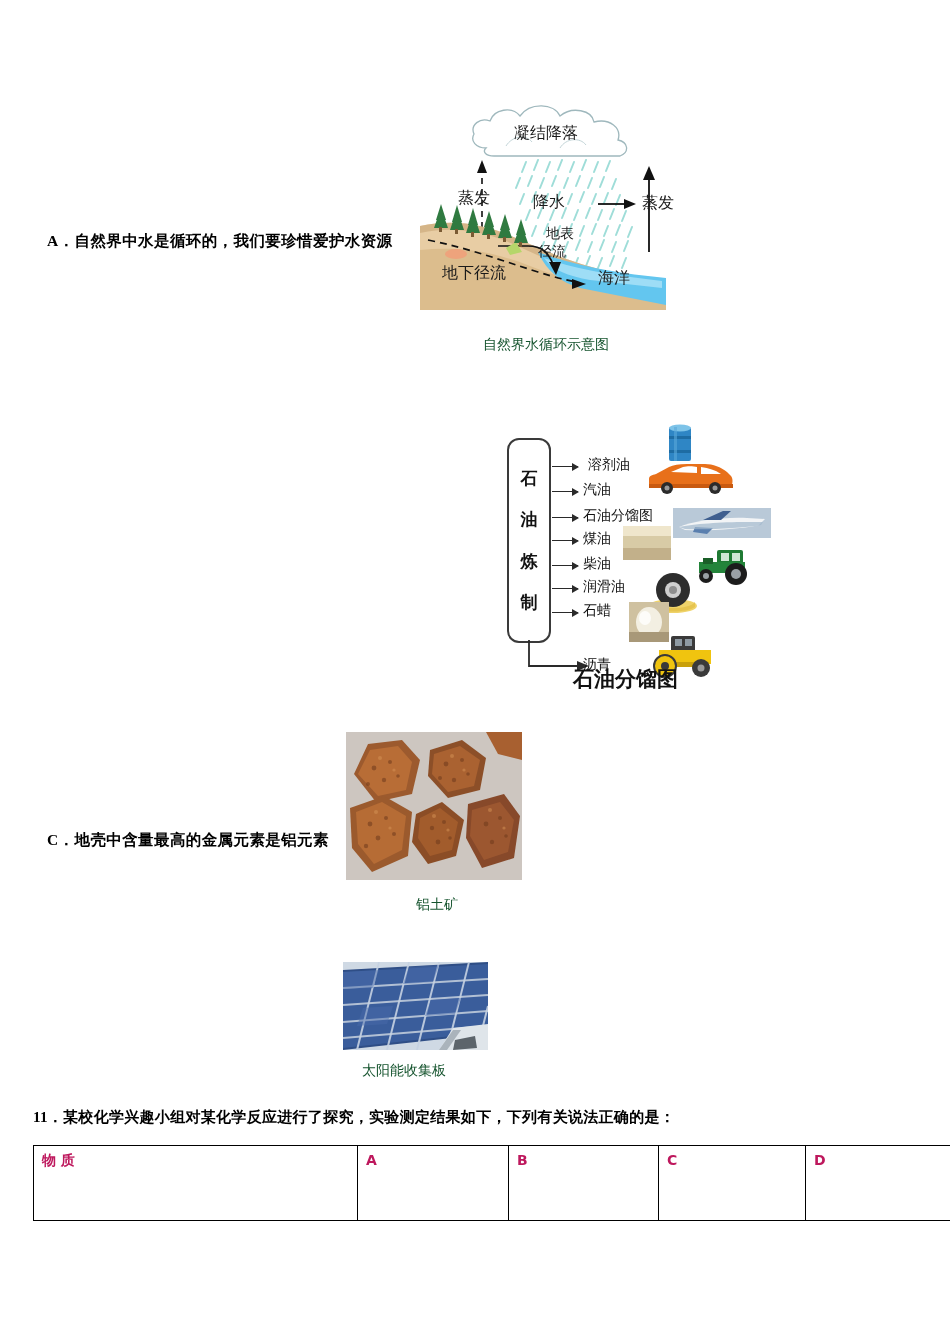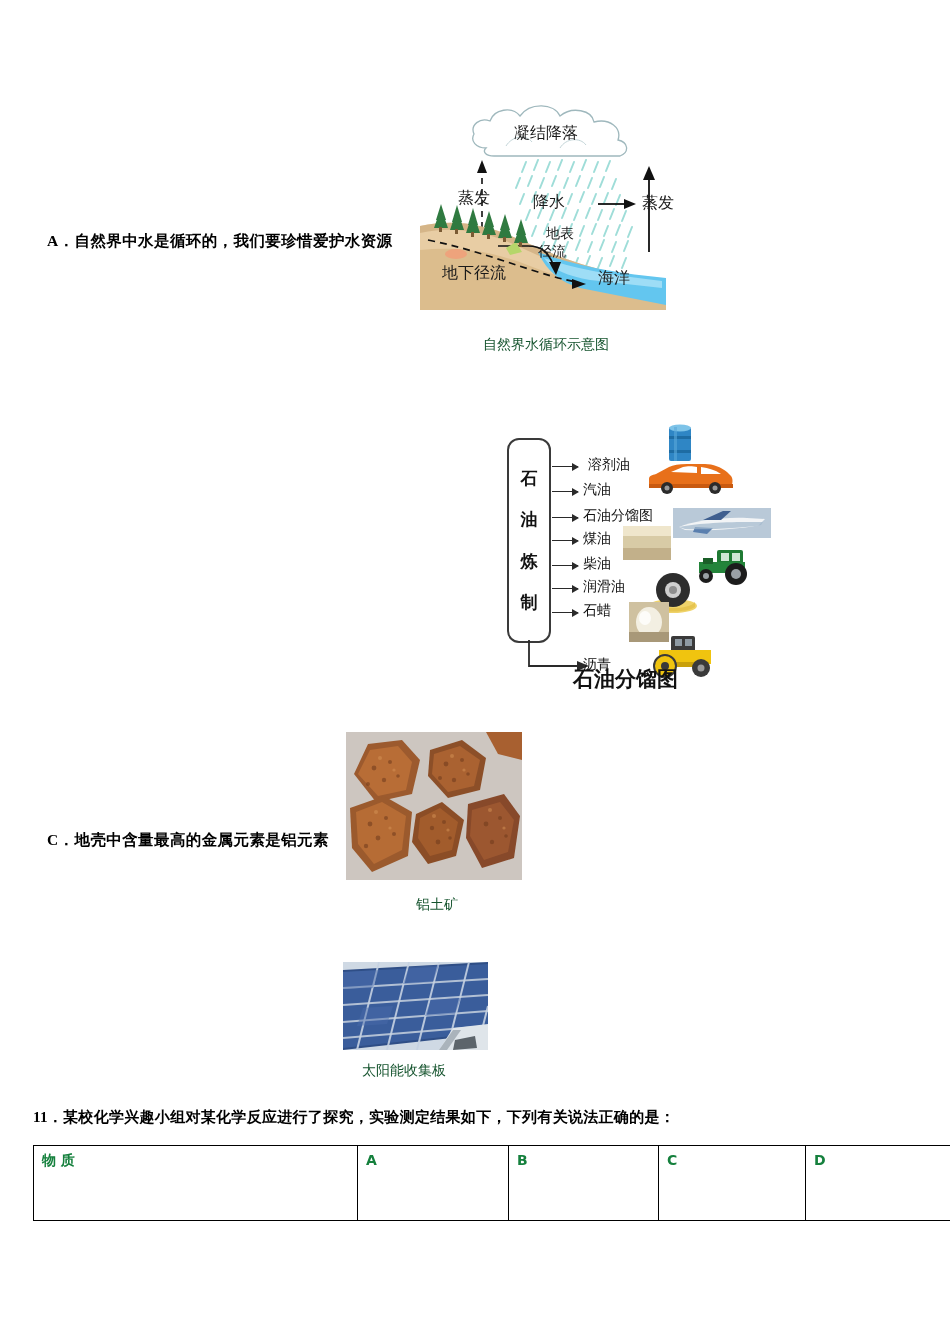--- a/index.html
+++ b/index.html
@@ -157,21 +157,21 @@
     table-layout: fixed;
   }
   table.data-table td {
     border: 1.4px solid #000;
     height: 68px;
     vertical-align: top;
     padding: 6px 8px 0 8px;
     font-family: "DejaVu Sans", "Liberation Sans", sans-serif;
     font-size: 14px;
     font-weight: bold;
-    color: #15803d;
+    color: #be185d;
   }
   .col-0 { width: 307px; }
   .col-1 { width: 134px; }
   .col-2 { width: 133px; }
   .col-3 { width: 130px; }
   .col-4 { width: 181px; }
 </style>
 </head>
 <body>
 

